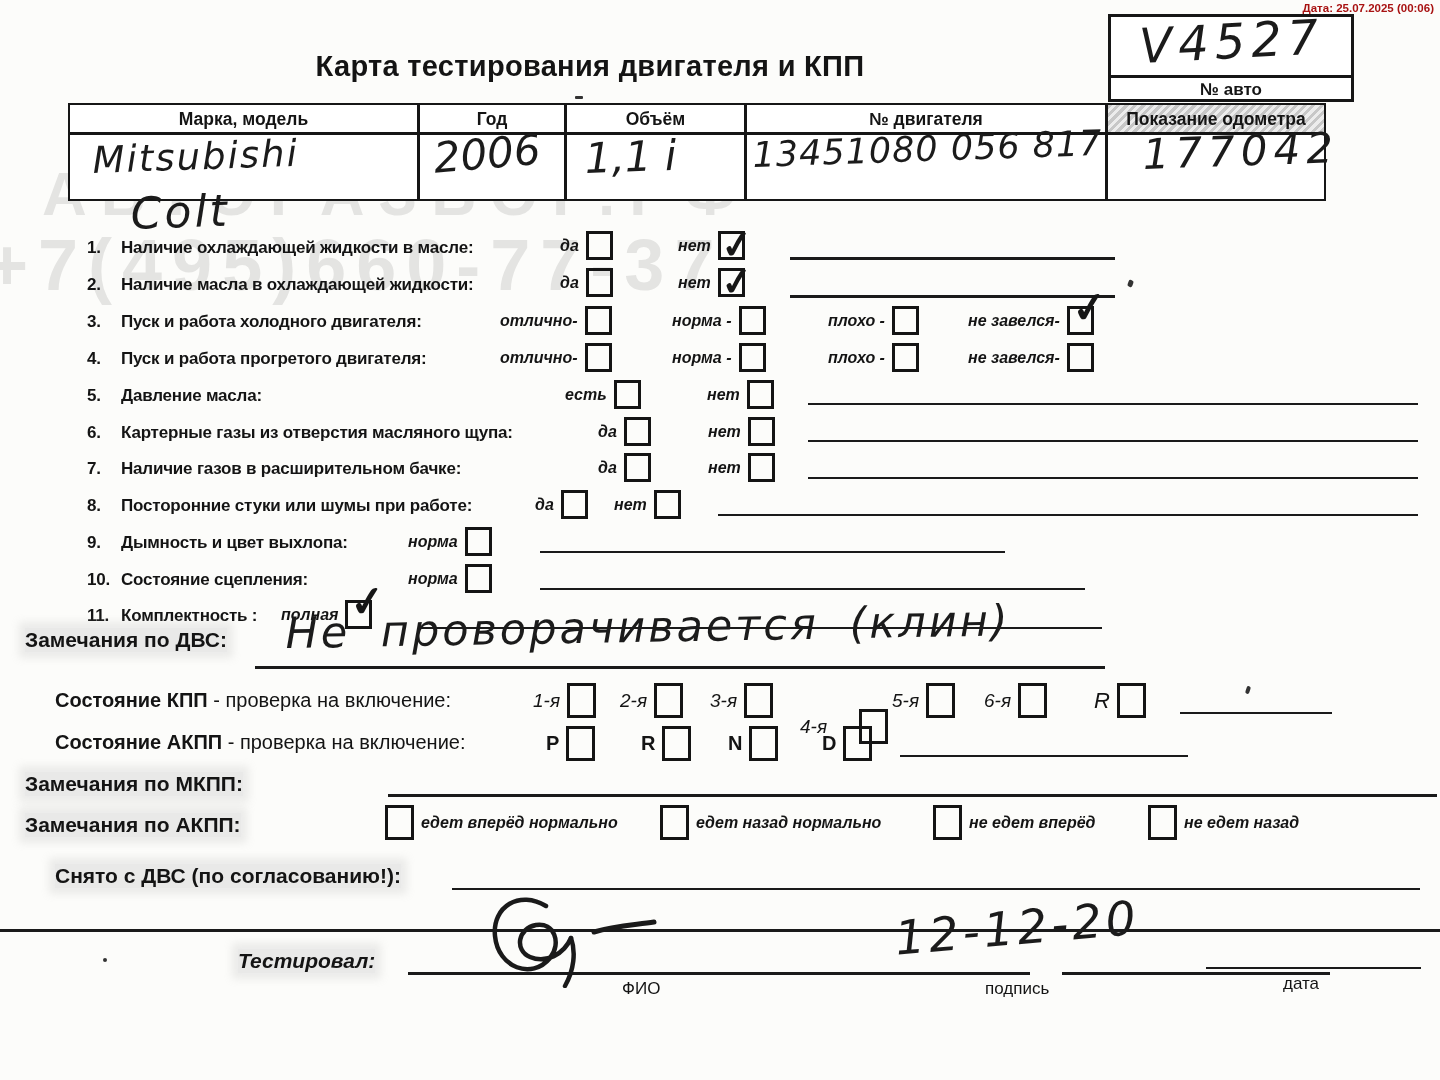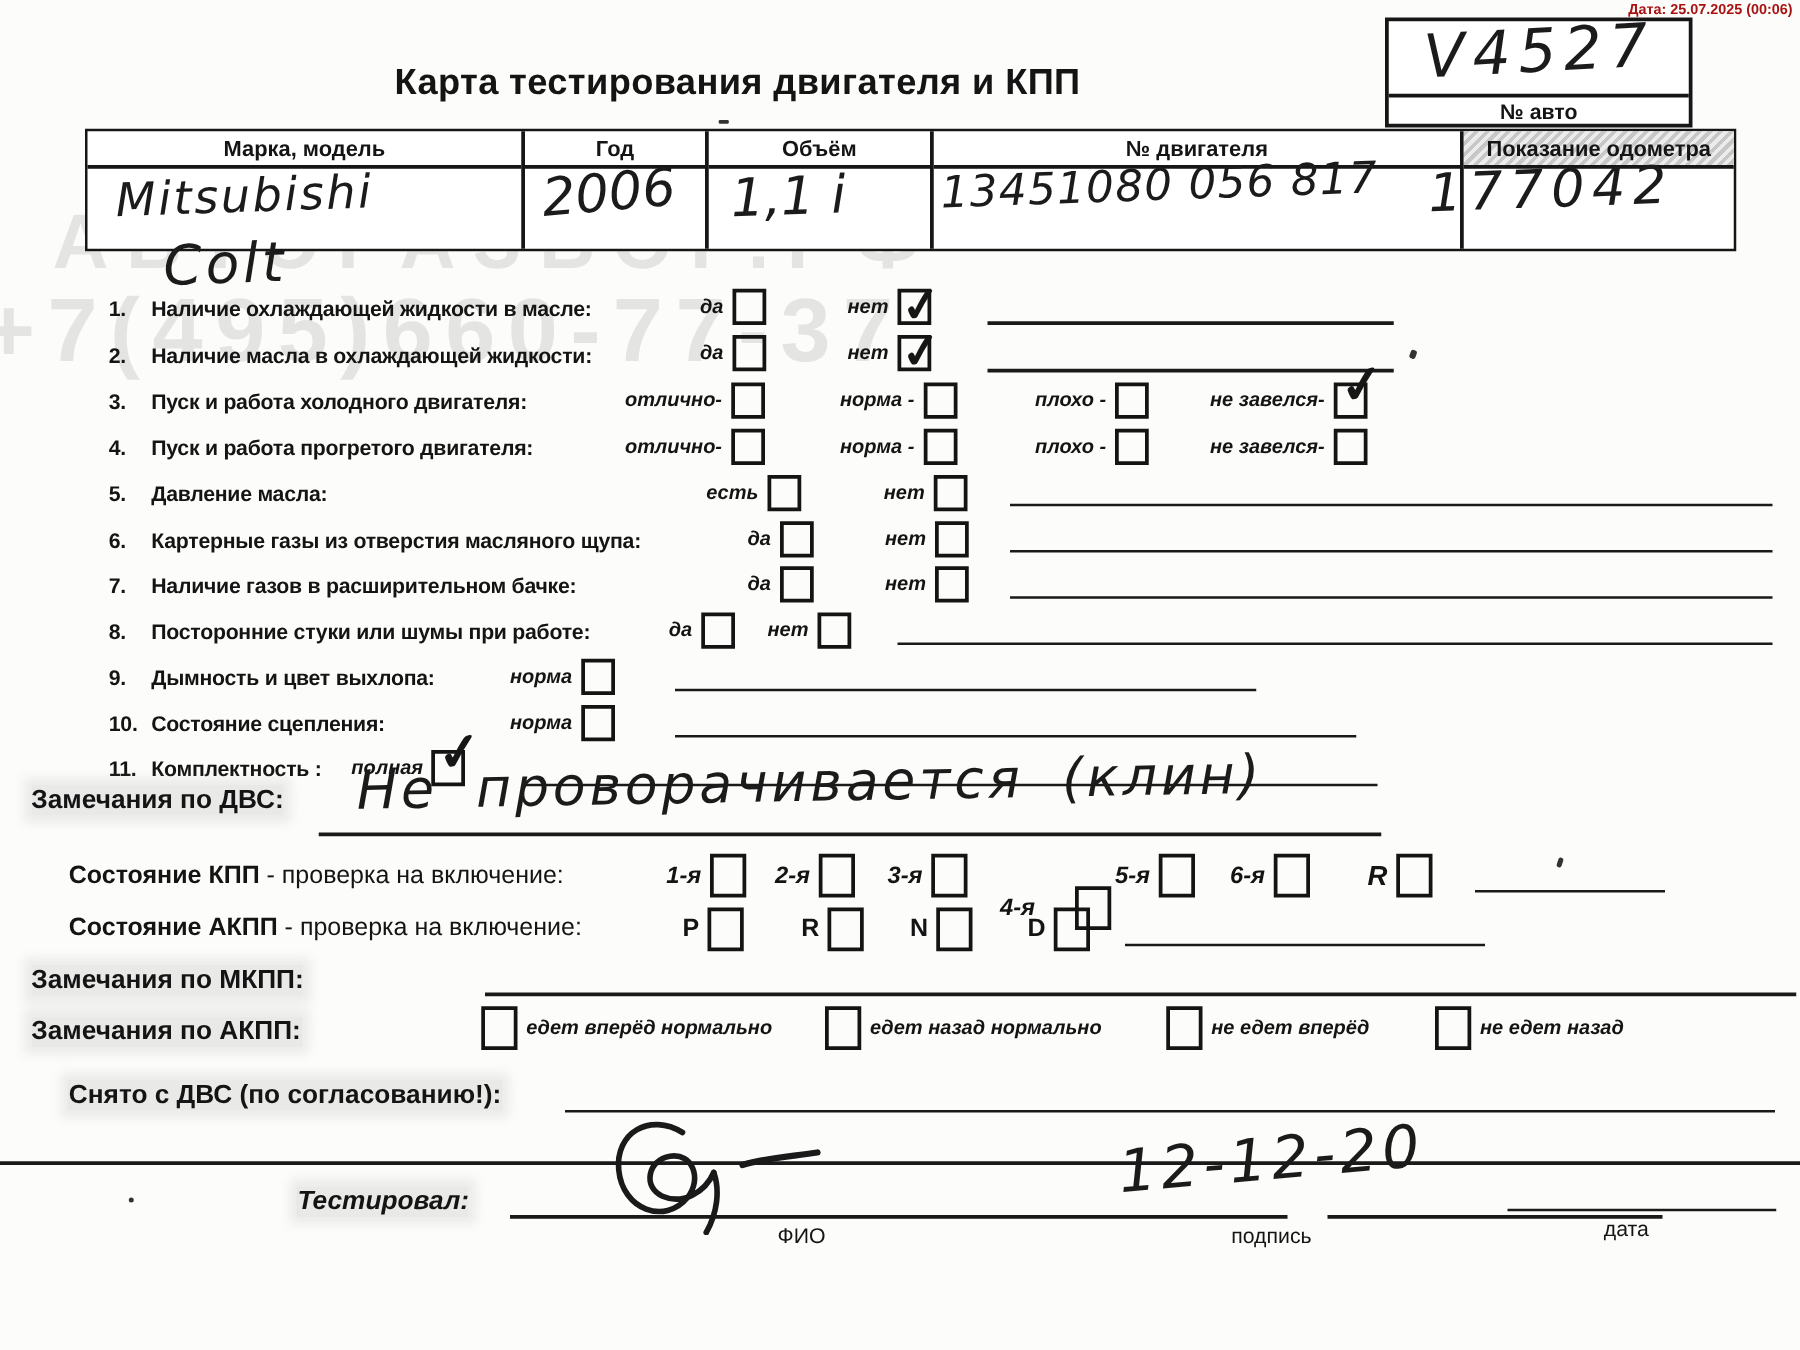--- a/index.html
+++ b/index.html
@@ -39,21 +39,21 @@
   .cb { position:relative; display:inline-block; width:27px; height:29px; border:3px solid #141414; background:transparent; }
   .cb-lg { width:29px; height:35px; }
   .mark { position:absolute; left:0px; top:-8px; font-size:38px; font-weight:bold; font-style:normal; color:#161616; line-height:1; transform:rotate(-6deg); z-index:4; }
   .m-up { top:-22px; left:2px; font-size:42px; }
   .wline { position:absolute; z-index:2; height:2.5px; background:#1a1a1a; }
   .thin { height:2px; }
   .sec-label { font-size:21px; font-weight:bold; white-space:nowrap; }
   .sec-rest { font-weight:bold; font-size:20px; }
   .sec-rest.normal { font-weight:normal; }
   .smudge { background:rgba(168,168,168,0.22); box-shadow:0 0 8px 6px rgba(168,168,168,0.20); }
-  .gear-label { font-style:italic; font-weight:bold; font-size:19px; }
+  .gear-label { font-style:italic; font-weight:normal; font-size:19px; }
   .gear-letter { font-weight:bold; font-size:20px; }
   .cap-small { font-size:17px; }
   .speck { position:absolute; z-index:2; background:#333; border-radius:50%; }
   .sig-svg { position:absolute; z-index:4; }
 </style>
 </head>
 <body>
 
 <div class="page">
 
@@ -76,21 +76,21 @@
       <div class="vbody"></div>
     </div>
     <div class="vcol" style="width:147px">
       <div class="vhead">Год</div>
       <div class="vbody"></div>
     </div>
     <div class="vcol" style="width:180px">
       <div class="vhead">Объём</div>
       <div class="vbody"></div>
     </div>
-    <div class="vcol" style="width:424px">
+    <div class="vcol" style="width:361px">
       <div class="vhead">№ двигателя</div>
       <div class="vbody"></div>
     </div>
     <div class="vcol" style="width:216px">
       <div class="vhead hatch">Показание одометра</div>
       <div class="vbody"></div>
     </div>
   </div>
 
   <div class="hw" style="left:92px; top:142px; font-size:37px; letter-spacing:2px;">Mitsubishi</div>

